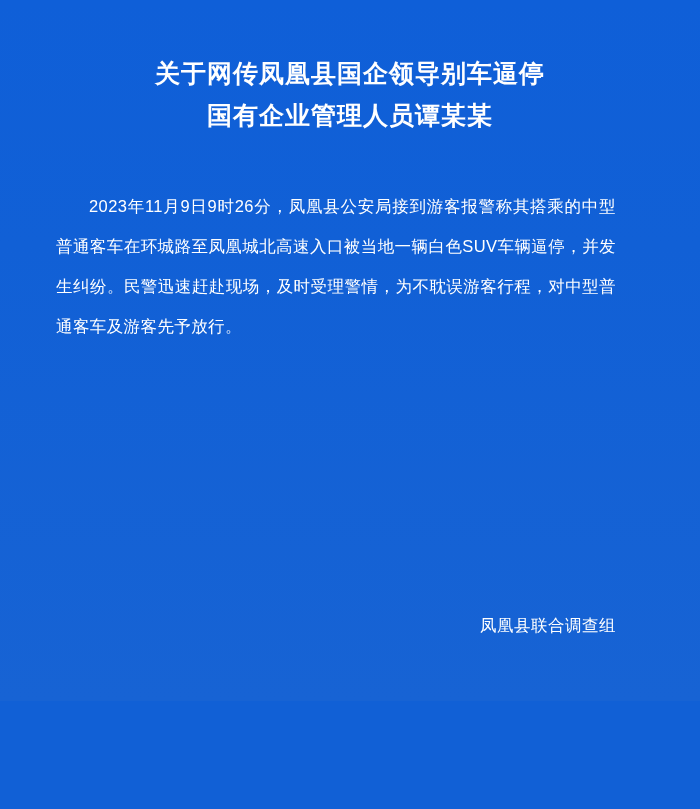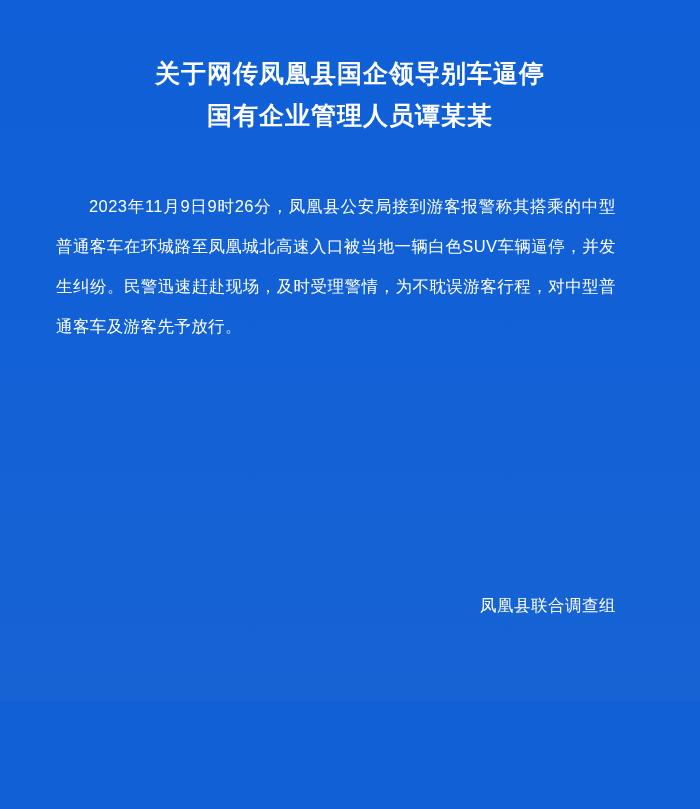--- a/index.html
+++ b/index.html
@@ -41,21 +41,21 @@
     line-height: 40px;
     text-align: justify;
     text-justify: inter-ideograph;
     text-indent: 2em;
     margin: 0 0 18px 0;
     letter-spacing: 0.4px;
   }
   .signature {
     position: absolute;
     right: 84px;
-    bottom: 76px;
+    bottom: 56px;
     text-align: center;
     color: #ffffff;
     font-size: 16.5px;
     line-height: 40px;
     letter-spacing: 0.5px;
   }
   .sig-line {
     display: block;
   }
 </style>

